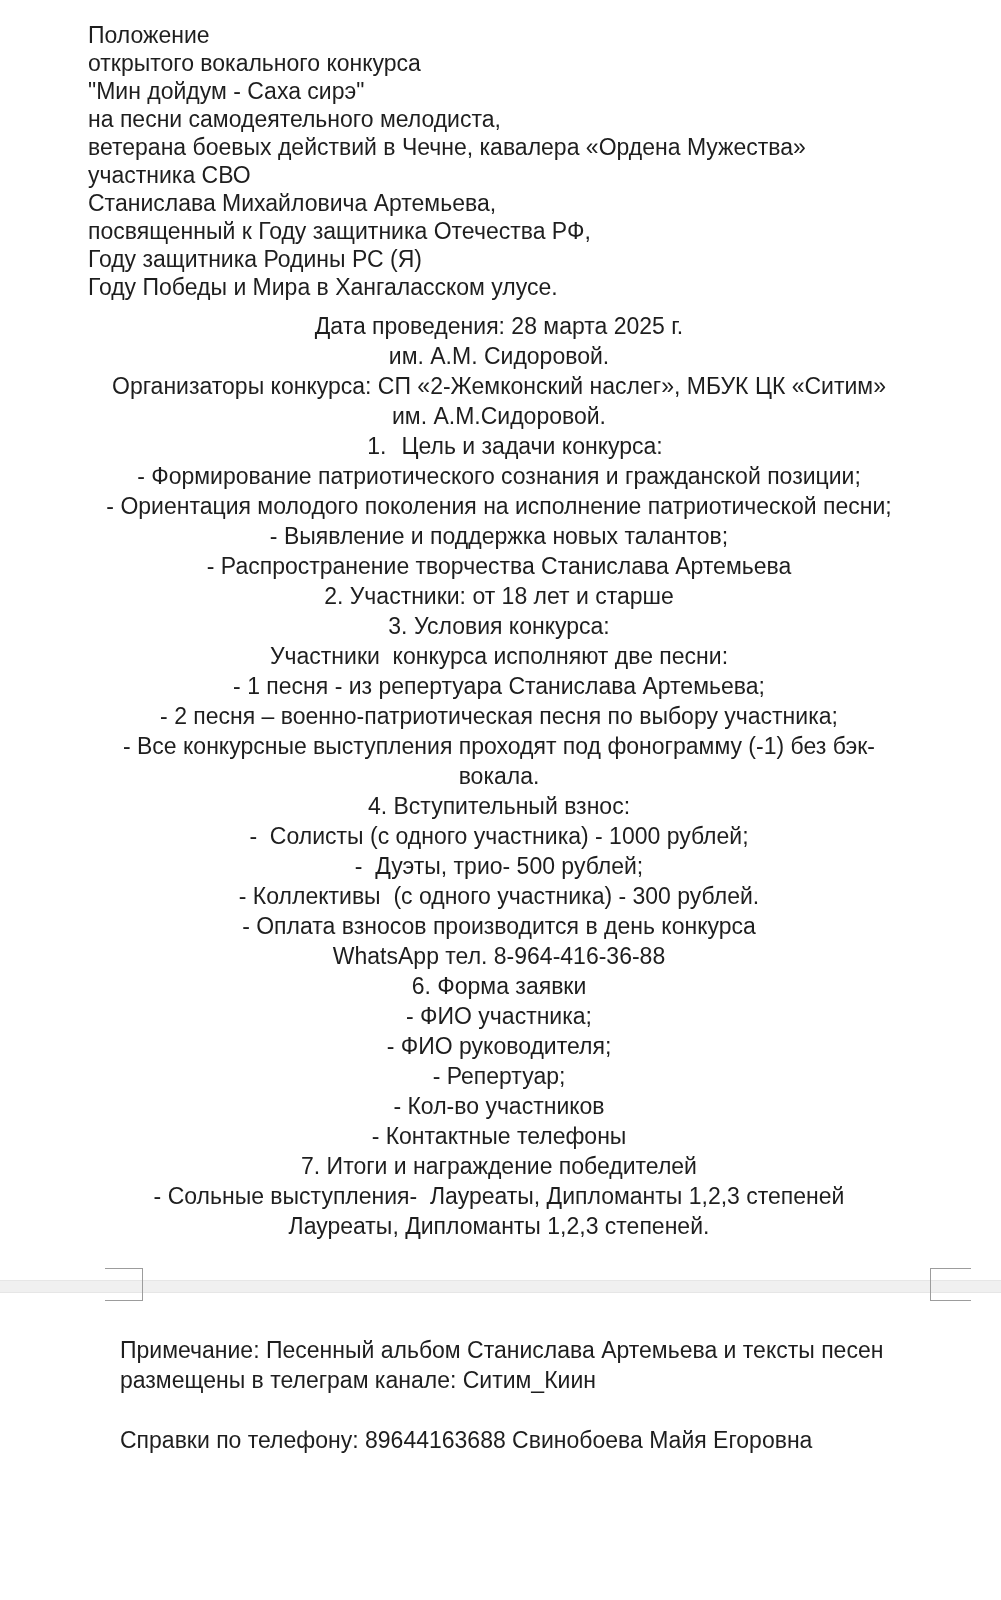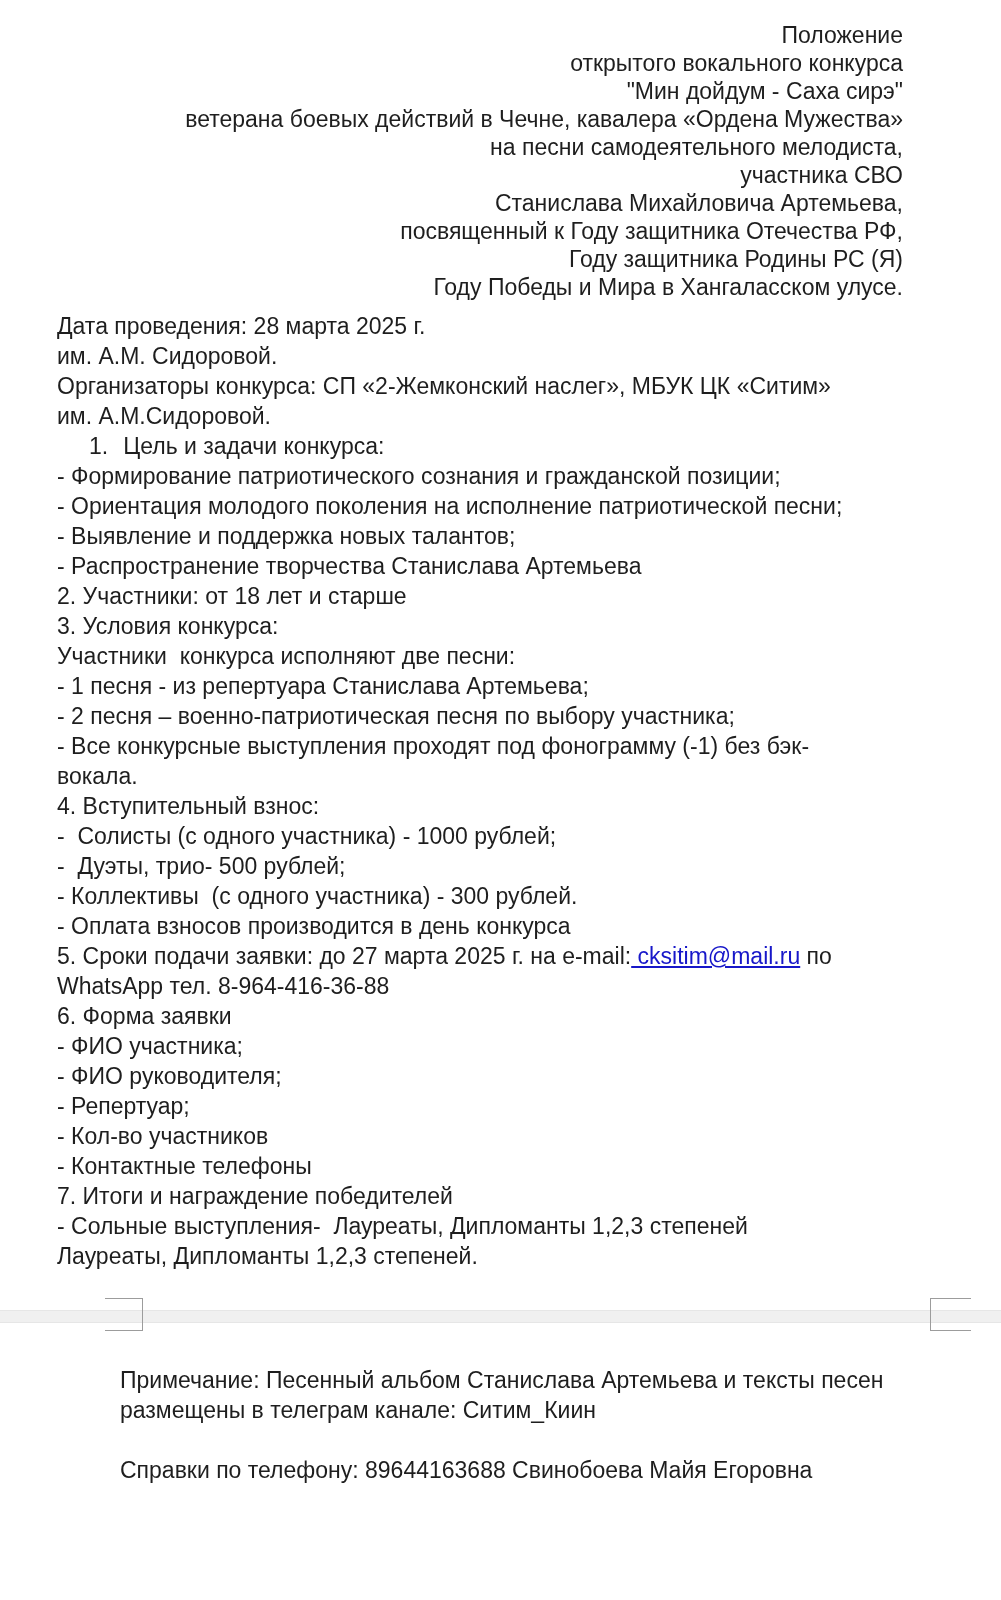--- a/index.html
+++ b/index.html
@@ -1,24 +1,24 @@
 <!DOCTYPE html>
 <html><head>
 <meta charset="utf-8">
 <style>
   html, body { margin:0; padding:0; }
   body {
     width:1001px; height:1600px; background:#ffffff; overflow:hidden;
     font-family:"Liberation Sans","DejaVu Sans",sans-serif;
     color:#1e1e1e;
   }
-  .tblock { padding:21px 98px 0 88px; text-align:right; }
+  .tblock { padding:21px 98px 0 88px; text-align:left; }
   .t { font-size:23px; line-height:28px; white-space:pre; }
   .b { font-weight:400; }
-  .bblock { margin-top:10px; padding-left:57px; padding-right:60px; }
+  .bblock { margin-top:10px; padding-left:57px; padding-right:60px;text-align:center; }
   .ln { font-size:23px; line-height:30px; white-space:pre; }
   .s1h { padding-left:32px; }
   .s1num { margin-right:15px; }
   .link { color:#1717c9; text-decoration:underline; cursor:pointer; }
   .pbreak { position:relative; margin-top:27px; height:34px; }
   .band {
     position:absolute; left:0; right:0; top:12px; height:13px;
     background:#f0f0f0; border-top:1px solid #e6e6e6; border-bottom:1px solid #e6e6e6;
     box-sizing:border-box;
   }
@@ -32,22 +32,22 @@
 </style>
 </head>
 <body>
 
 <div>
 
   <div class="tblock">
     <div class="t">Положение</div>
     <div class="t">открытого вокального конкурса</div>
     <div class="t">"Мин дойдум - Саха сирэ"</div>
+    <div class="t">на песни самодеятельного мелодиста,</div>
     <div class="t">ветерана боевых действий в Чечне, кавалера «Ордена Мужества»</div>
-    <div class="t">на песни самодеятельного мелодиста,</div>
     <div class="t">участника СВО</div>
     <div class="t">Станислава Михайловича Артемьева,</div>
     <div class="t"><span>посвященный к </span><span class="b">Году защитника Отечества РФ,</span></div>
     <div class="t b">Году защитника Родины РС (Я)</div>
     <div class="t b">Году Победы и Мира в Хангаласском улусе.</div>
   </div>
 
   <div class="bblock">
     <div class="ln"><span class="b">Дата проведения:</span><span> 28 марта 2025 г.</span></div>
     <div class="ln">им. А.М. Сидоровой.</div>
@@ -68,21 +68,20 @@
     <div class="ln">- 2 песня – военно-патриотическая песня по выбору участника;</div>
     <div class="ln">- Все конкурсные выступления проходят под фонограмму (-1) без бэк-</div>
     <div class="ln">вокала.</div>
 
     <div class="ln b">4. Вступительный взнос:</div>
     <div class="ln">-  Солисты (с одного участника) - 1000 рублей;</div>
     <div class="ln">-  Дуэты, трио- 500 рублей;</div>
     <div class="ln">- Коллективы  (с одного участника) - 300 рублей.</div>
     <div class="ln">- Оплата взносов производится в день конкурса</div>
 
-    <div class="ln"><span class="b">5. Сроки подачи заявки:</span><span> до 27 марта 2025 г. на e-mail:</span><a class="link"> cksitim@mail.ru</a><span> по</span></div>
     <div class="ln">WhatsApp тел. 8-964-416-36-88</div>
 
     <div class="ln b">6. Форма заявки</div>
     <div class="ln">- ФИО участника;</div>
     <div class="ln">- ФИО руководителя;</div>
     <div class="ln">- Репертуар;</div>
     <div class="ln">- Кол-во участников</div>
     <div class="ln">- Контактные телефоны</div>
 
     <div class="ln b">7. Итоги и награждение победителей</div>

